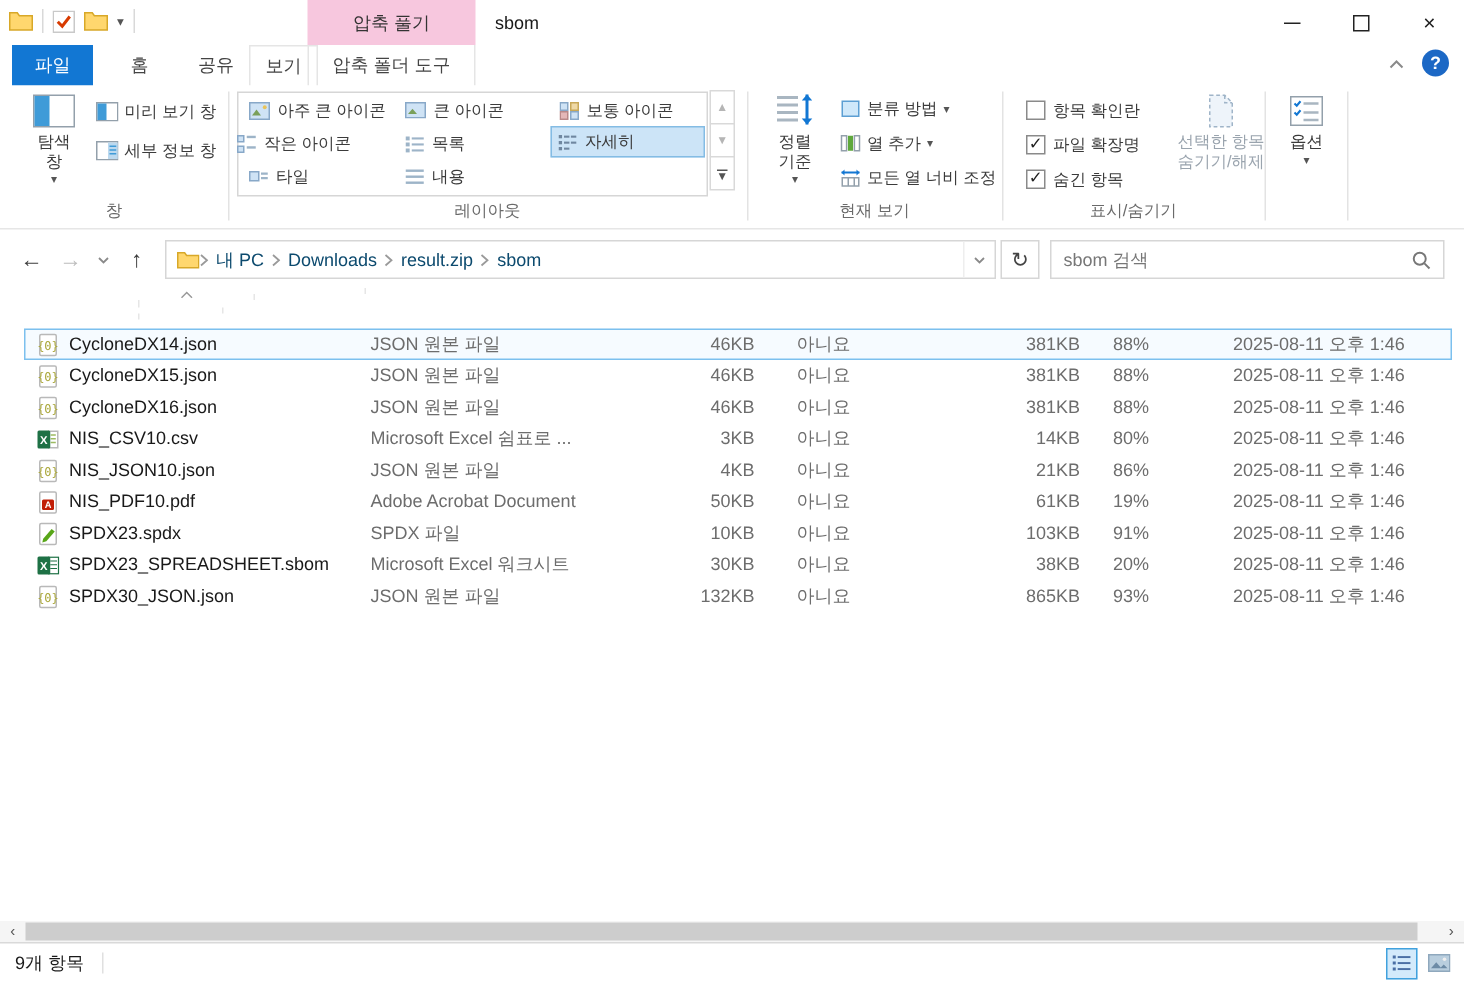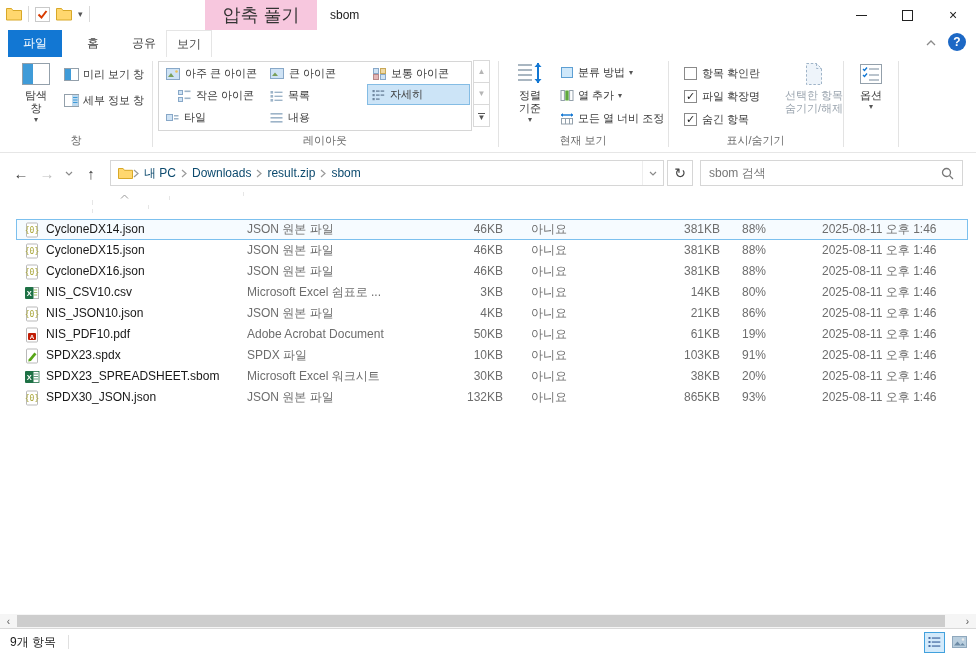--- a/index.html
+++ b/index.html
@@ -5,21 +5,21 @@
   html,body{margin:0;padding:0;}
   body{font-family:"Liberation Sans",sans-serif;background:#fff;}
   .app{position:relative;width:976px;height:655px;background:#fff;overflow:hidden;font-size:12px;color:#222;}
   
   .titlebar{position:absolute;left:0;top:0;width:976px;height:30px;background:#fff;}
   .qat{position:absolute;left:6px;top:6px;display:flex;align-items:center;gap:6px;}
   .qat .sep{width:1px;height:16px;background:#d9d9d9;}
   .qat svg{display:block;}
   .qat .caret{color:#555;font-size:9px;}
   .ctxlabel{position:absolute;left:205px;top:0;width:112px;height:30px;background:#f7c7de;color:#333;
-            display:flex;align-items:center;justify-content:center;font-size:18px;}
+            display:flex;align-items:center;justify-content:center;font-size:12px;}
   .wintitle{position:absolute;left:330px;top:0;height:30px;line-height:30px;color:#1a1a1a;}
   .winctl{position:absolute;right:0;top:0;height:30px;display:flex;}
   .winctl .wbtn{width:46px;height:30px;display:flex;align-items:center;justify-content:center;color:#222;}
   .minglyph{width:11px;height:1px;background:#222;display:block;}
   .maxglyph{width:9px;height:9px;border:1px solid #222;display:block;}
   .closeglyph{font-size:14px;line-height:1;}
   
   .tabrow{position:absolute;left:0;top:30px;width:940px;height:27px;background:#fff;}
   .tab{position:absolute;top:0;height:27px;display:flex;align-items:center;justify-content:center;color:#444;}
   .tab-file{left:8px;width:54px;background:#1277d3;color:#fff;}
@@ -142,20 +142,21 @@
           <span class="closeglyph">×</span>
         </span>
     </div>
   </div>
 
   <div class="tabrow">
     <div class="tab tab-file">파일</div>
     <div class="tab tab-home">홈</div>
     <div class="tab tab-share">공유</div>
     <div class="tab tab-view">보기</div>
+    <div class="tab tab-ctx">압축 폴더 도구</div>
   </div>
   <div class="ribbon-collapse">
     <svg width="10" height="6" viewBox="0 0 10 6">
         <path d="M1 5l4-4 4 4" fill="none" stroke="#8a8a8a" stroke-width="1.3"></path>
       </svg>
   </div>
   <div class="help-btn">?</div>
 
   <div class="ribbon">
     <div class="gsep" style="left:152px"></div>
@@ -209,21 +210,21 @@
     </div>
     <div class="gitem" style="left:369px;top:6px">
       <svg width="13" height="12" viewBox="0 0 13 12">
           <rect x=".5" y=".5" width="5" height="5" fill="#cfe3f5" stroke="#88a8c8"></rect>
           <rect x="7.5" y=".5" width="5" height="5" fill="#efd9a6" stroke="#c8a858"></rect>
           <rect x=".5" y="6.5" width="5" height="5" fill="#e4b7b7" stroke="#b88888"></rect>
           <rect x="7.5" y="6.5" width="5" height="5" fill="#cfe3f5" stroke="#88a8c8"></rect>
         </svg>
       <span>보통 아이콘</span>
     </div>
-    <div class="gitem" style="left:174px;top:28px">
+    <div class="gitem" style="left:154px;top:28px">
       <svg width="13" height="12" viewBox="0 0 13 12">
           <rect x=".5" y=".5" width="4" height="4" fill="#cfe3f5" stroke="#88a8c8"></rect>
           <rect x="6.5" y=".5" width="6" height="1.6" fill="#9db4c8"></rect>
           <rect x=".5" y="7.5" width="4" height="4" fill="#cfe3f5" stroke="#88a8c8"></rect>
           <rect x="6.5" y="7.5" width="6" height="1.6" fill="#9db4c8"></rect>
         </svg>
       <span>작은 아이콘</span>
     </div>
     <div class="gitem" style="left:266px;top:28px">
       <svg width="13" height="12" viewBox="0 0 13 12">

